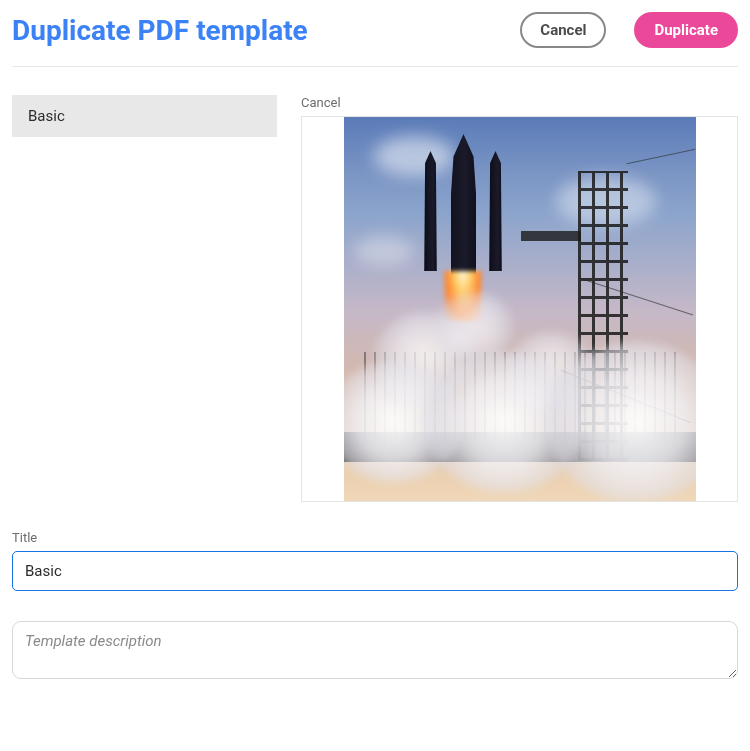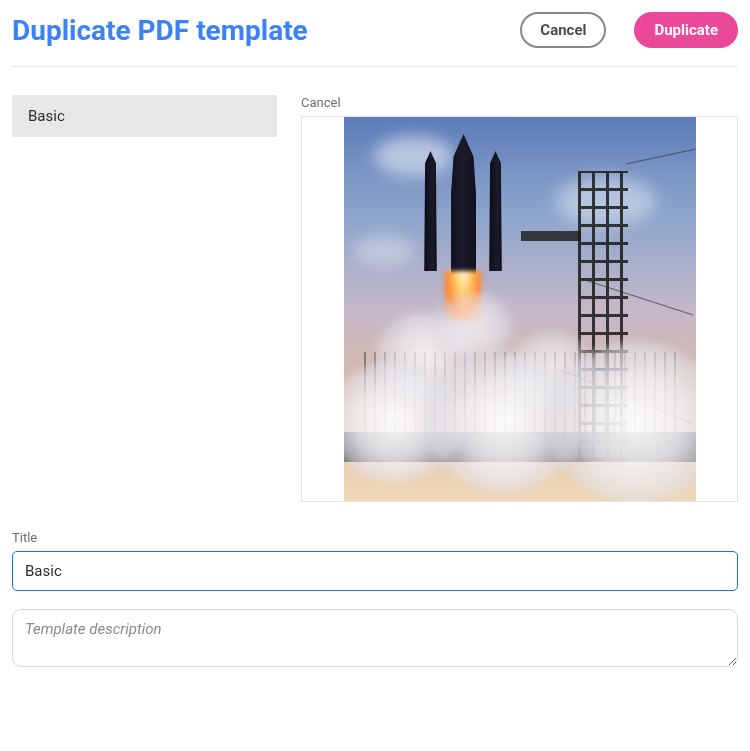--- a/index.html
+++ b/index.html
@@ -207,21 +207,21 @@
     .cable {
       position: absolute;
       background: #2a2a2a;
       opacity: 0.6;
     }
     .cable1 { top: 40px; right: 0; width: 70px; height: 1px; transform: rotate(-12deg); }
     .cable2 { top: 180px; right: 0; width: 120px; height: 1px; transform: rotate(18deg); }
     .cable3 { top: 280px; right: 0; width: 140px; height: 1px; transform: rotate(22deg); }
 
     .form-group {
-      margin-bottom: 18px;
+      margin-bottom: 30px;
     }
     .input-text {
       width: 100%;
       padding: 10px 12px;
       font-size: 15px;
       border: 1.5px solid #1473e6;
       border-radius: 5px;
       font-family: inherit;
       color: #2c2c2c;
       outline: none;

